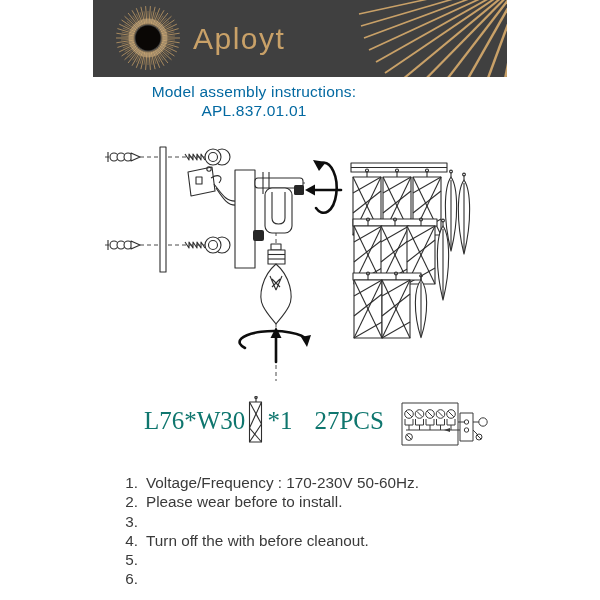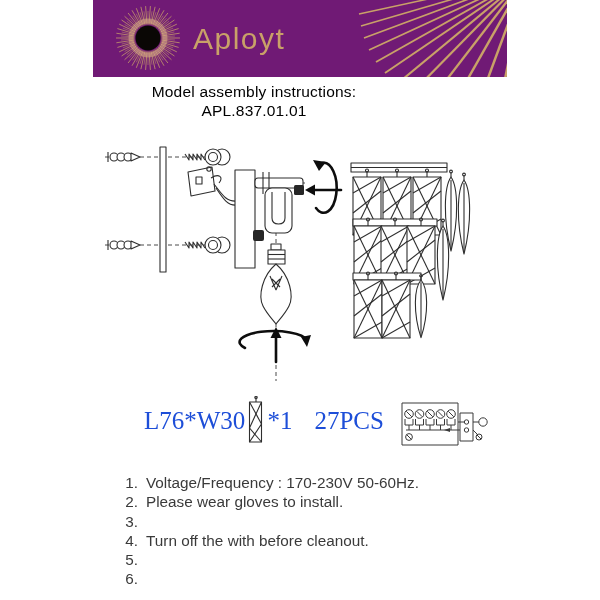--- a/index.html
+++ b/index.html
@@ -6,51 +6,51 @@
   html,body { margin:0; padding:0; }
   body { width:600px; height:600px; background:#ffffff; font-family:"Liberation Sans",sans-serif; position:relative; overflow:hidden; }
 
   
   .banner { position:absolute; left:93px; top:0; width:414px; height:77px; background:#0a0705; overflow:hidden; }
   .banner svg { position:absolute; left:0; top:0; }
   .brand { position:absolute; left:100px; top:0; height:77px; display:flex; align-items:center;
            color:var(--gold); font-size:30px; font-weight:300; letter-spacing:1.5px; }
 
   
-  .title-wrap { position:absolute; left:0; top:82px; width:508px; text-align:center; color:#000000; }
+  .title-wrap { position:absolute; left:0; top:82px; width:508px; text-align:center; color:#0369a1; }
   .title-line { font-size:15.5px; line-height:19px; letter-spacing:.2px; }
 
   
   .diagram { position:absolute; left:95px; top:138px; }
   .ln  { stroke:var(--ink); fill:none; stroke-width:1.1; stroke-linejoin:round; }
   .fw  { fill:#ffffff; }
   .fd  { fill:#262626; stroke:none; }
   .dash{ stroke:#4a4a4a; fill:none; stroke-width:1; stroke-dasharray:4 3; }
   .arr { stroke:#0d0d0d; fill:none; stroke-width:2.6; stroke-linecap:round; }
   .ah  { fill:#0d0d0d; stroke:none; }
 
   
   .parts { position:absolute; left:144px; top:394px; height:54px; display:flex; align-items:center;
-           font-family:"Liberation Serif",serif; font-size:25px; color:#1d4ed8; }
+           font-family:"Liberation Serif",serif; font-size:25px; color:#0f766e; }
   .parts .pcs { margin-left:22px; }
   .crystal-svg { margin:0 2px; }
 
   .wiring { position:absolute; left:398px; top:399px; }
   .wln { stroke:#3a3a3a; fill:none; stroke-width:1; stroke-linejoin:round; }
 
   
   .list { position:absolute; left:0; top:473px; width:600px; padding-left:112px; box-sizing:border-box;
           color:var(--text); font-size:15.3px; }
   .row { display:flex; line-height:19.3px; }
   .row .num { width:26px; text-align:right; margin-right:8px; flex:none; }
 </style>
 </head>
 <body>
 
-<div class="banner" style="background: #701a75;">
+<div class="banner" style="background: #404040;">
   <svg width="414" height="77" viewBox="0 0 414 77">
     <g id="sunburst">
         <line x1="68.5" y1="38" x2="87" y2="38" stroke="#c9a168" stroke-width="0.8" opacity="0.95"></line>
         <line x1="68.46225126194594" y1="39.008856263416725" x2="81.92450252389186" y2="40.017712526833456" stroke="#c9a168" stroke-width="0.8" opacity="0.6"></line>
         <line x1="68.34921615403924" y1="40.012070593378354" x2="86.64258643920411" y2="42.769352517637586" stroke="#c9a168" stroke-width="0.8" opacity="0.95"></line>
         <line x1="68.16152681445462" y1="41.00403260841024" x2="81.32305362890924" y2="44.00806521682049" stroke="#c9a168" stroke-width="0.8" opacity="0.6"></line>
         <line x1="67.9002328781129" y1="41.97919485454721" x2="85.5783297851565" y2="47.432165581148936" stroke="#c9a168" stroke-width="0.8" opacity="0.95"></line>
         <line x1="67.56679560669676" y1="42.93210382894633" x2="80.13359121339352" y2="47.86420765789266" stroke="#c9a168" stroke-width="0.8" opacity="0.6"></line>
         <line x1="67.16307971668266" y1="43.85743047808703" x2="83.83100377287741" y2="51.88427965176186" stroke="#c9a168" stroke-width="0.8" opacity="0.95"></line>
         <line x1="66.69134295108992" y1="44.75" x2="78.38268590217984" y2="51.5" stroke="#c9a168" stroke-width="0.8" opacity="0.6"></line>
@@ -343,21 +343,21 @@
   </g>
 </svg>
 
 <div class="list">
   <div class="row">
       <span class="num">1.</span>
       <span>Voltage/Frequency : 170-230V 50-60Hz.</span>
     </div>
   <div class="row">
       <span class="num">2.</span>
-      <span>Please wear gloves to install.</span>
+      <span>Please wear before to install.</span>
     </div>
   <div class="row">
       <span class="num">3.</span>
     </div>
   <div class="row">
       <span class="num">4.</span>
       <span>Turn off the with before cleanout.</span>
     </div>
   <div class="row">
       <span class="num">5.</span>

